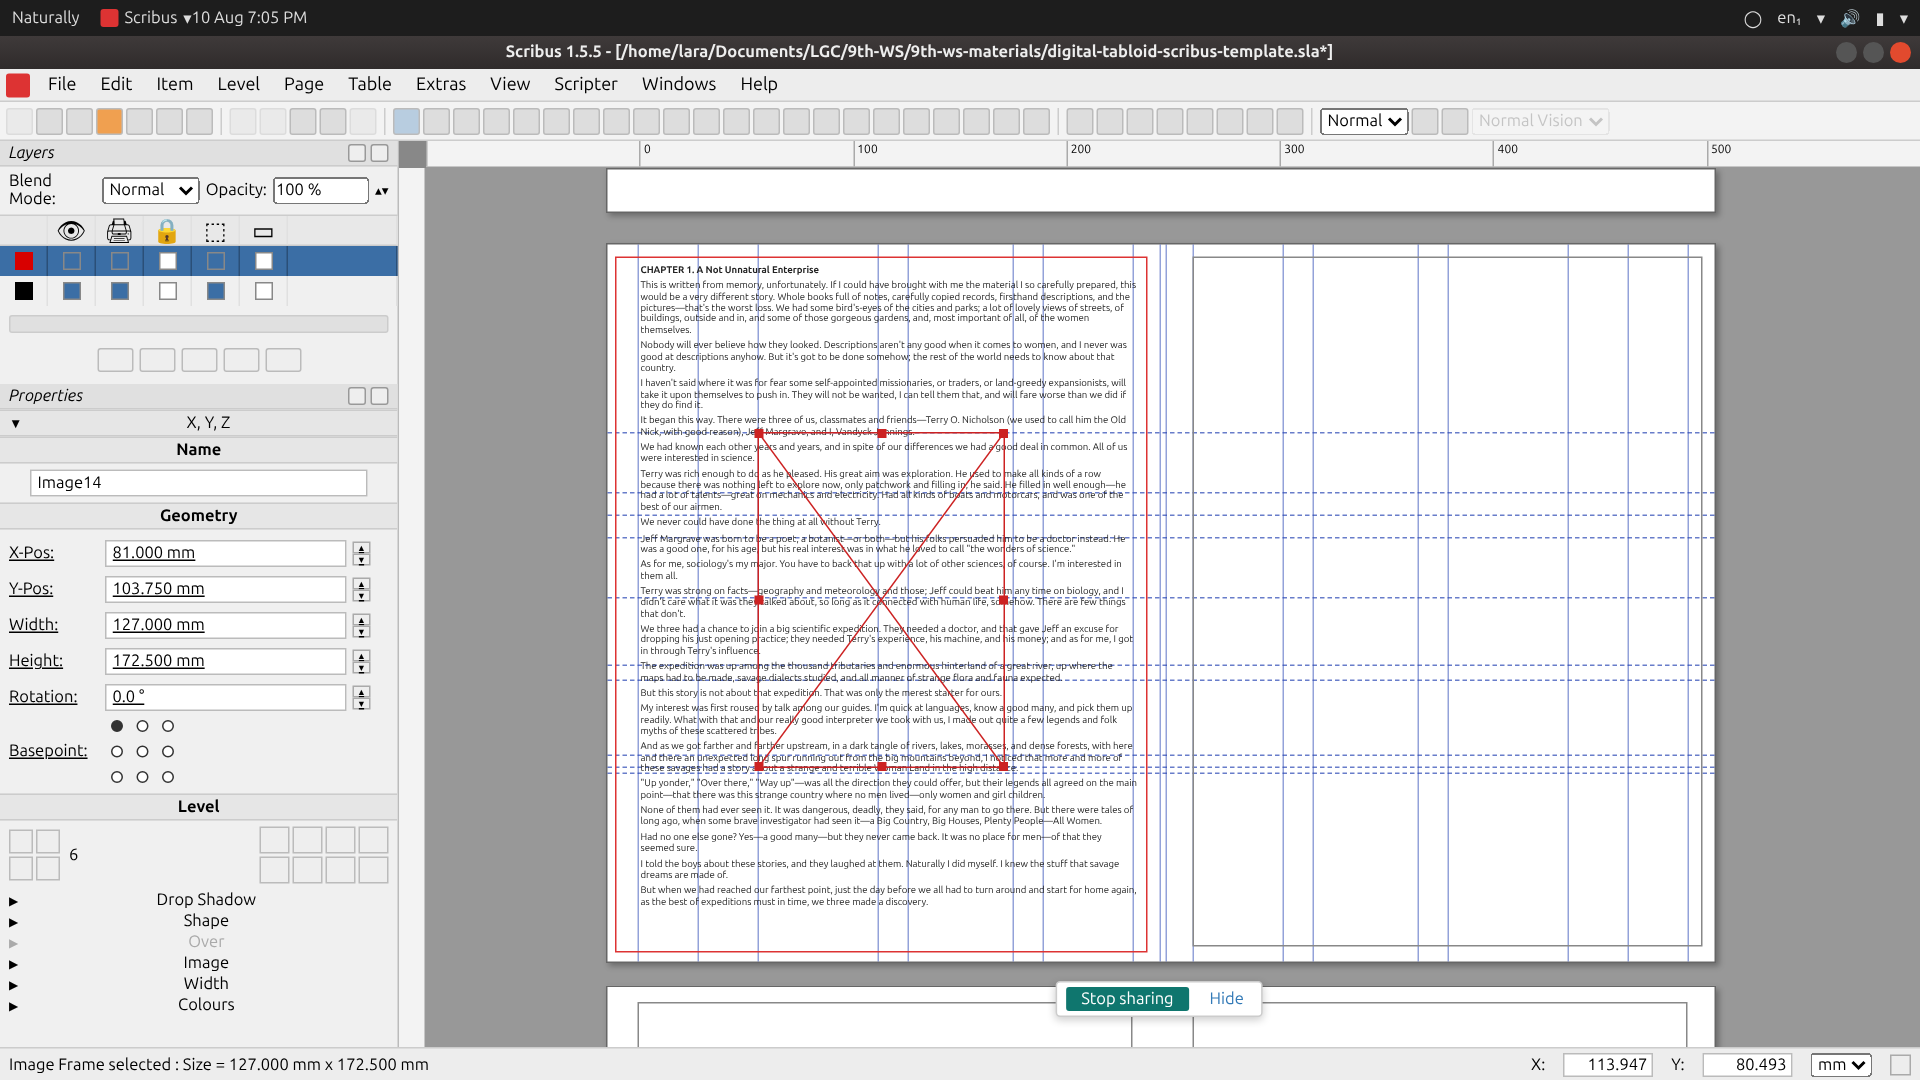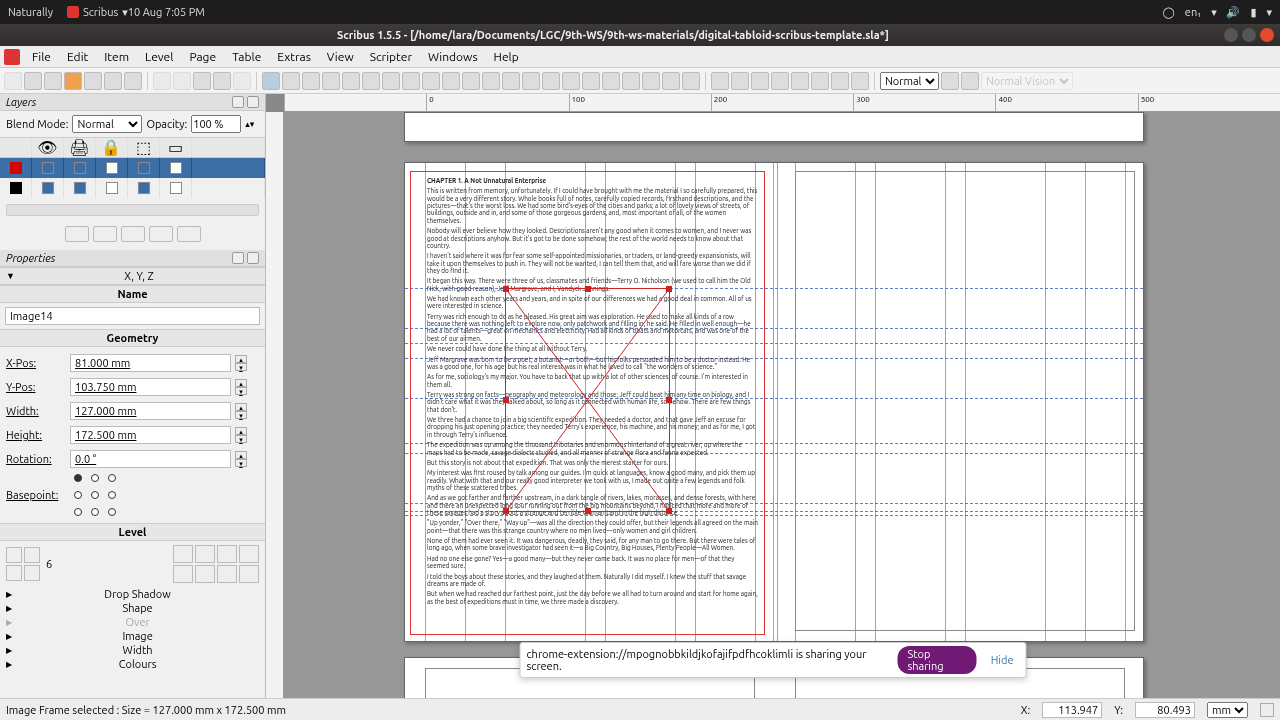--- a/index.html
+++ b/index.html
@@ -57,21 +57,21 @@
 .swatch { width: 12px; height: 12px; }
 #layers-scroll { height: 12px; background: #e0e0e0; margin: 6px; border: 1px solid #ccc; border-radius: 2px; }
 #layers-btns { display: flex; gap: 4px; justify-content: center; padding: 4px 0 8px; }
 #layers-btns .lb { width: 24px; height: 16px; border: 1px solid #bbb; background: #eee; border-radius: 2px; }
 
 
 #props { flex: 1; overflow: hidden; font-size: 11px; }
 #props .sect { background: #e6e6e6; padding: 2px 6px; border-top: 1px solid #ccc; border-bottom: 1px solid #ccc; display:flex; align-items:center; }
 #props .sect .tri { margin-right:4px; font-size:9px; }
 #props .sect.center { justify-content:center; font-weight:600; }
-.name-field { margin: 4px 5px; }
+.name-field { margin: 4px 20px; }
 .name-field input { width: 100%; font-size: 11px; padding: 2px 4px; border: 1px solid #bbb; }
 .geom { padding: 4px 6px; }
 .geom-row { display: grid; grid-template-columns: 60px 1fr 24px; align-items: center; height: 24px; gap: 4px; text-decoration: underline; }
 .geom-row input { width: 100%; font-size: 11px; padding: 2px 4px; border: 1px solid #bbb; }
 .spin { width: 12px; display:flex; flex-direction:column; }
 .spin .ar { height:8px; border:1px solid #aaa; background:#eee; font-size:7px; text-align:center; line-height:6px; }
 .basepoint-widget { width:42px; height:42px; position:relative; margin-left:4px; }
 .basepoint-widget .bp { position:absolute; width:8px; height:8px; border:1px solid #333; background:#fff; border-radius:4px; }
 .basepoint-widget .bp.sel { background:#333; }
 .level { padding: 4px 6px; display:flex; align-items:center; gap:6px; }
@@ -99,21 +99,21 @@
 .dashed-h { position:absolute; left:0; right:0; border-top:1px dashed rgba(40,70,180,.7); }
 .textframe { position:absolute; font-size:6.4px; line-height:1.15; color:#222; padding:2px; overflow:hidden; }
 .textframe p { margin-bottom:3px; }
 .selected-frame { position:absolute; border:1px solid #c22; }
 .selected-frame .handle { position:absolute; width:6px; height:6px; background:#c22; }
 .diag { position:absolute; inset:0; }
 .diag svg { width:100%; height:100%; }
 
 
 #share-bar { position:absolute; bottom:20px; left:50%; transform:translateX(-50%); background:#fff; border:1px solid #ccc; border-radius:3px; box-shadow:0 2px 6px rgba(0,0,0,.2); display:flex; align-items:center; font-size:11px; padding:3px 6px; gap:8px; }
-#share-bar .stop { background:#701a75; color:#fff; padding:2px 10px; border-radius:12px; }
+#share-bar .stop { background:#0f766e; color:#fff; padding:2px 10px; border-radius:2px; }
 #share-bar .hide { color:#337ab7; padding:2px 6px; }
 
 
 #status-bar { height:22px; background:#ededed; border-top:1px solid #ccc; display:flex; align-items:center; font-size:11px; padding:0 6px; gap:12px; }
 #status-bar .spacer { flex:1; }
 #status-bar input { width:60px; font-size:11px; text-align:right; border:1px solid #bbb; padding:1px 3px; }
 #status-bar select { font-size:11px; }
 </style>
 </head>
 <body>
@@ -218,21 +218,21 @@
     <div class="panel-title">
       <span>Layers</span>
         <span class="spacer"></span>
       <span class="pbtn"></span>
       <span class="pbtn"></span>
     </div>
     <div id="layers-top">
       <span>Blend Mode:</span>
       <select style="width:70px;"><option>Normal</option></select>
       <span>Opacity:</span>
-      <input style="width: 50px;" value="100 %">
+      <input style="width: 64px;" value="100 %">
       <span style="font-size:9px;">▴▾</span>
     </div>
     <div id="layers-table">
       <div class="hdr">
         <div class="cell"></div>
         <div class="cell">👁</div>
         <div class="cell">🖨</div>
         <div class="cell">🔒</div>
         <div class="cell">⬚</div>
         <div class="cell">▭</div>
@@ -517,21 +517,20 @@
         </div>
       </div>
 
       <div class="spread" style="top:545px; left:120px; width:740px; height:60px;">
         <div style="position:absolute;top:10px;left:20px;width:330px;height:40px;border:1px solid #888;"></div>
         <div style="position:absolute;top:10px;left:390px;width:330px;height:40px;border:1px solid #888;"></div>
       </div>
     </div>
 
     <div id="share-bar">
-      <span>chrome-extension://mpognobbkildjkofajifpdfhcoklimli is sharing your screen.</span>
       <span class="stop">Stop sharing</span>
       <span class="hide">Hide</span>
     </div>
   </div>
 </div>
 
 <div id="status-bar">
   <span>Image Frame selected : Size = 127.000 mm x 172.500 mm</span>
   <span class="spacer"></span>
   <span>X:</span>

